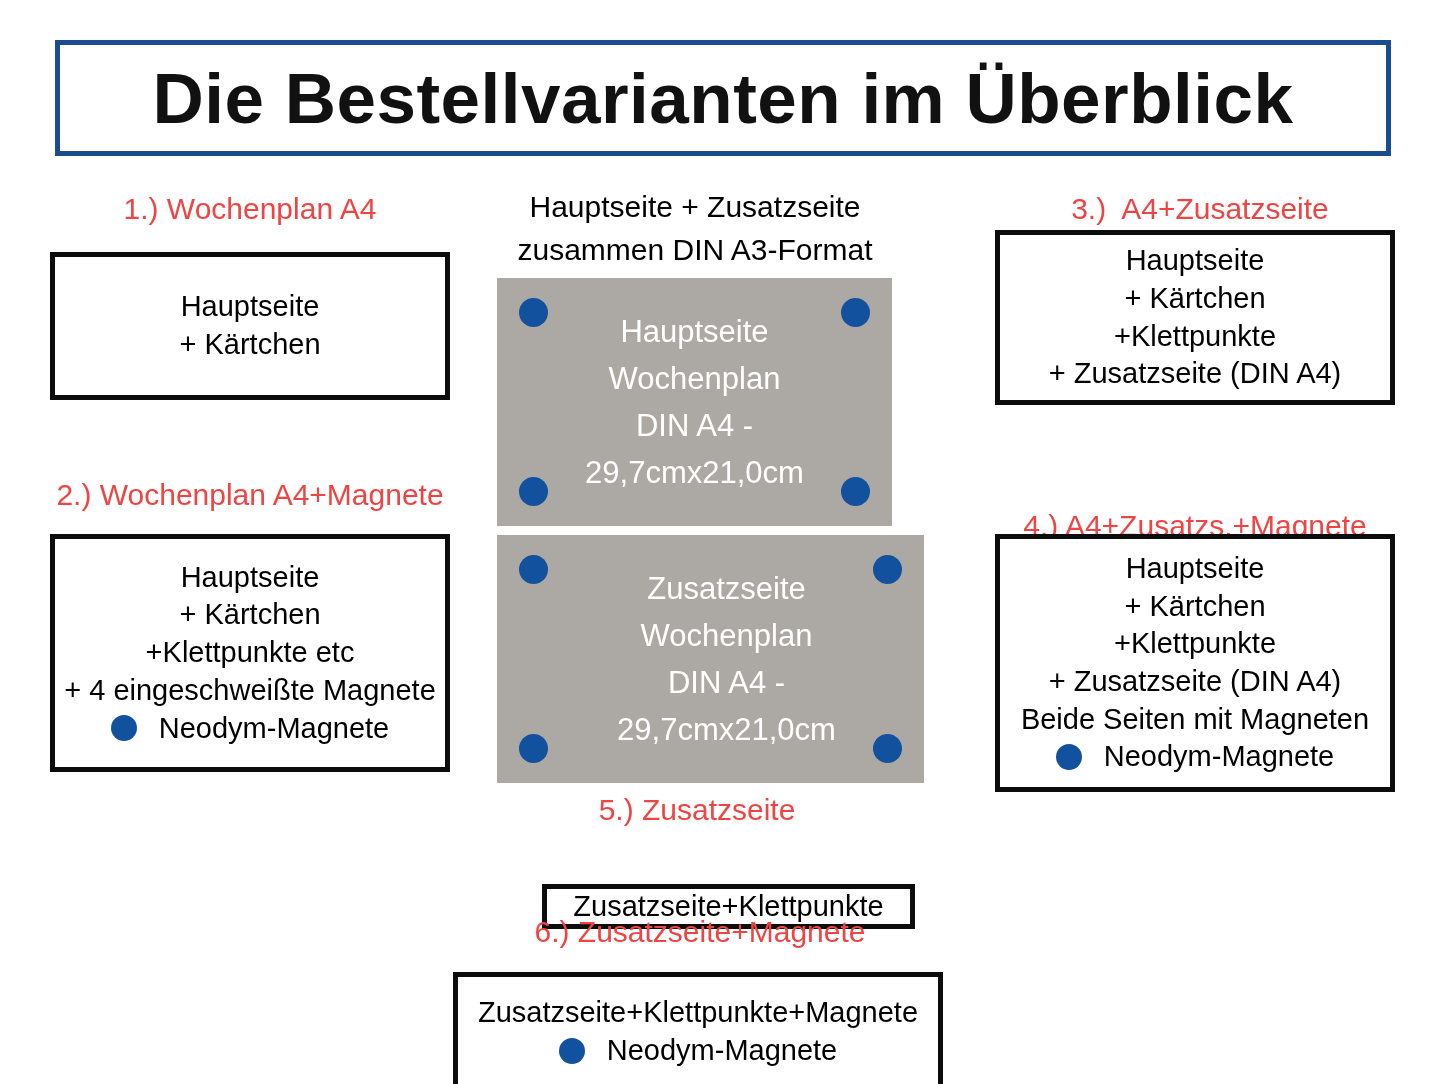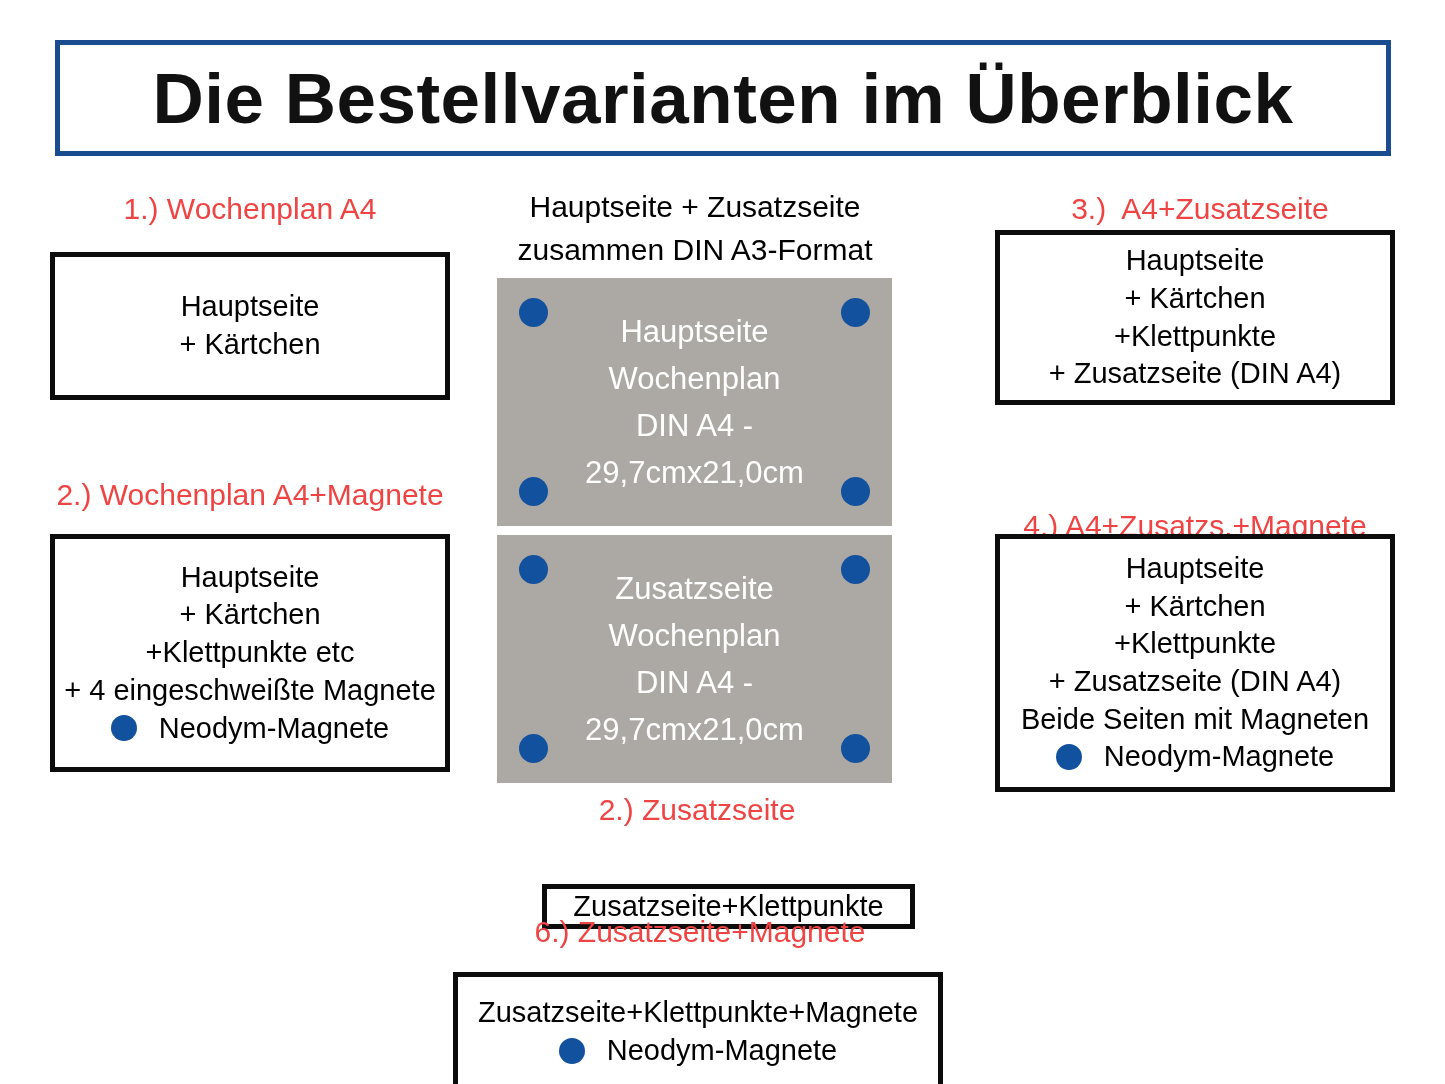--- a/index.html
+++ b/index.html
@@ -118,21 +118,21 @@
     border-radius: 50%;
     background: #12519e;
     z-index: 3;
   }
   .corner-dot.tl { left: 22px;  top: 20px; }
   .corner-dot.tr { right: 22px; top: 20px; }
   .corner-dot.bl { left: 22px;  bottom: 20px; }
   .corner-dot.br { right: 22px; bottom: 20px; }
 
   #sheet-main { top: 278px;  height: 248px; }
-  #sheet-extra { top: 535px; height: 248px; }
+  #sheet-extra { top: 535px; height: 248px; padding-left: 32px; }
 
 </style>
 </head>
 <body>
 
 <div id="title-banner">
   <div id="title-text">Die Bestellvarianten im Überblick</div>
 </div>
 
 <div class="variant-heading" style="left:50px; top:192px; width:400px;">1.) Wochenplan A4</div>
@@ -173,21 +173,21 @@
   <span class="corner-dot tl"></span>
   <span class="corner-dot tr"></span>
   <span class="corner-dot bl"></span>
   <span class="corner-dot br"></span>
   <div class="sheet-line">Zusatzseite</div>
   <div class="sheet-line">Wochenplan</div>
   <div class="sheet-line">DIN A4 -</div>
   <div class="sheet-line">29,7cmx21,0cm</div>
 </div>
 
-<div class="variant-heading" style="left:503px; top:793px; width:388px;">2.) Zusatzseite</div>
+<div class="variant-heading" style="left:503px; top:793px; width:388px;">5.) Zusatzseite</div>
 <div class="variant-box" style="left:503px; top:884px; width:373px; height:45px;margin-left:39px;">
   <div class="line">Zusatzseite+Klettpunkte</div>
 </div>
 
 <div class="variant-heading" style="left:460px; top:915px; width:480px;">6.) Zusatzseite+Magnete</div>
 <div class="variant-box" style="left:453px; top:972px; width:490px; height:120px;">
   <div class="line">Zusatzseite+Klettpunkte+Magnete</div>
   <div class="line legend-line">
     <span class="legend-dot"></span>
     <span>Neodym-Magnete</span>

